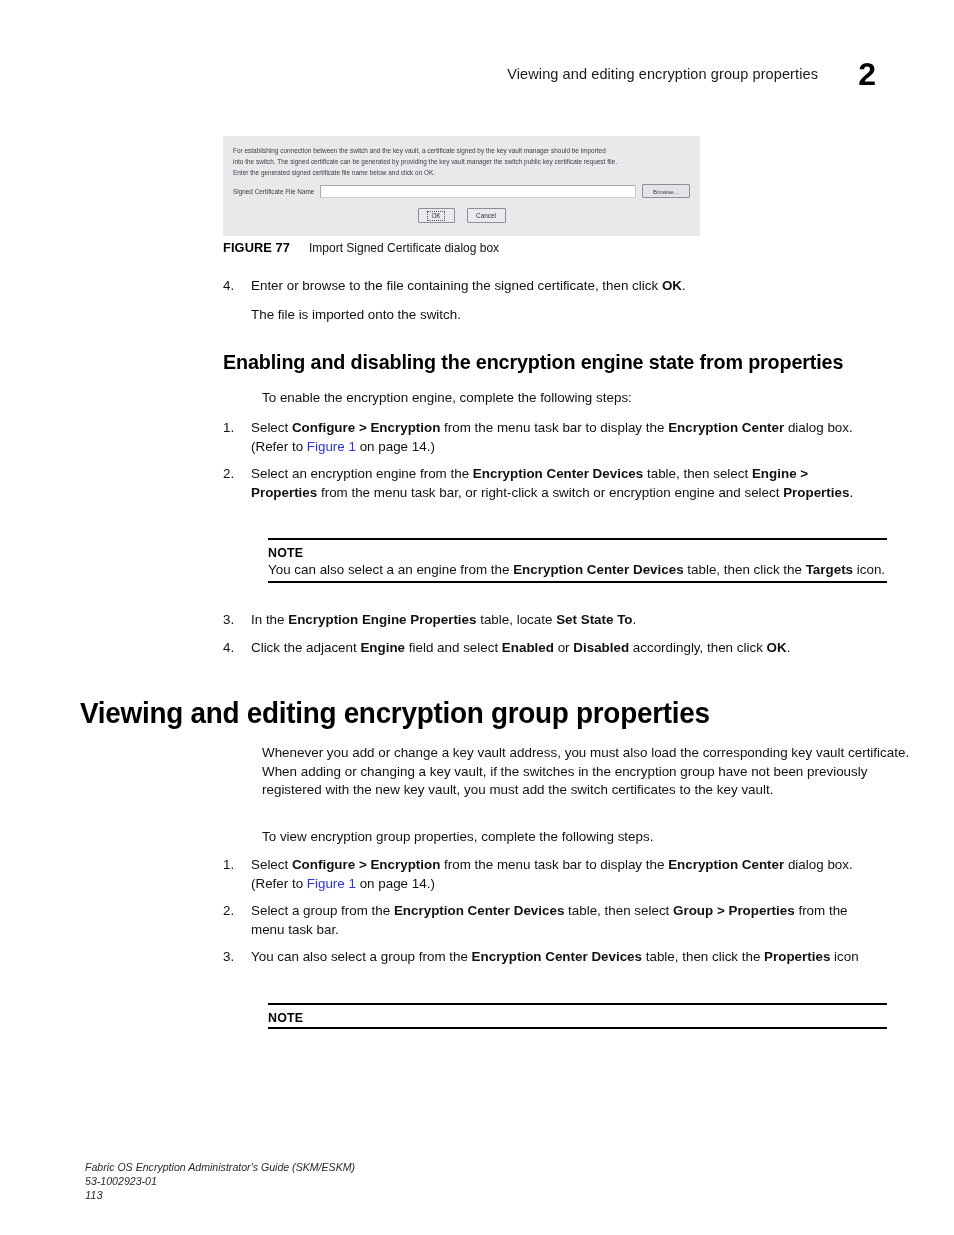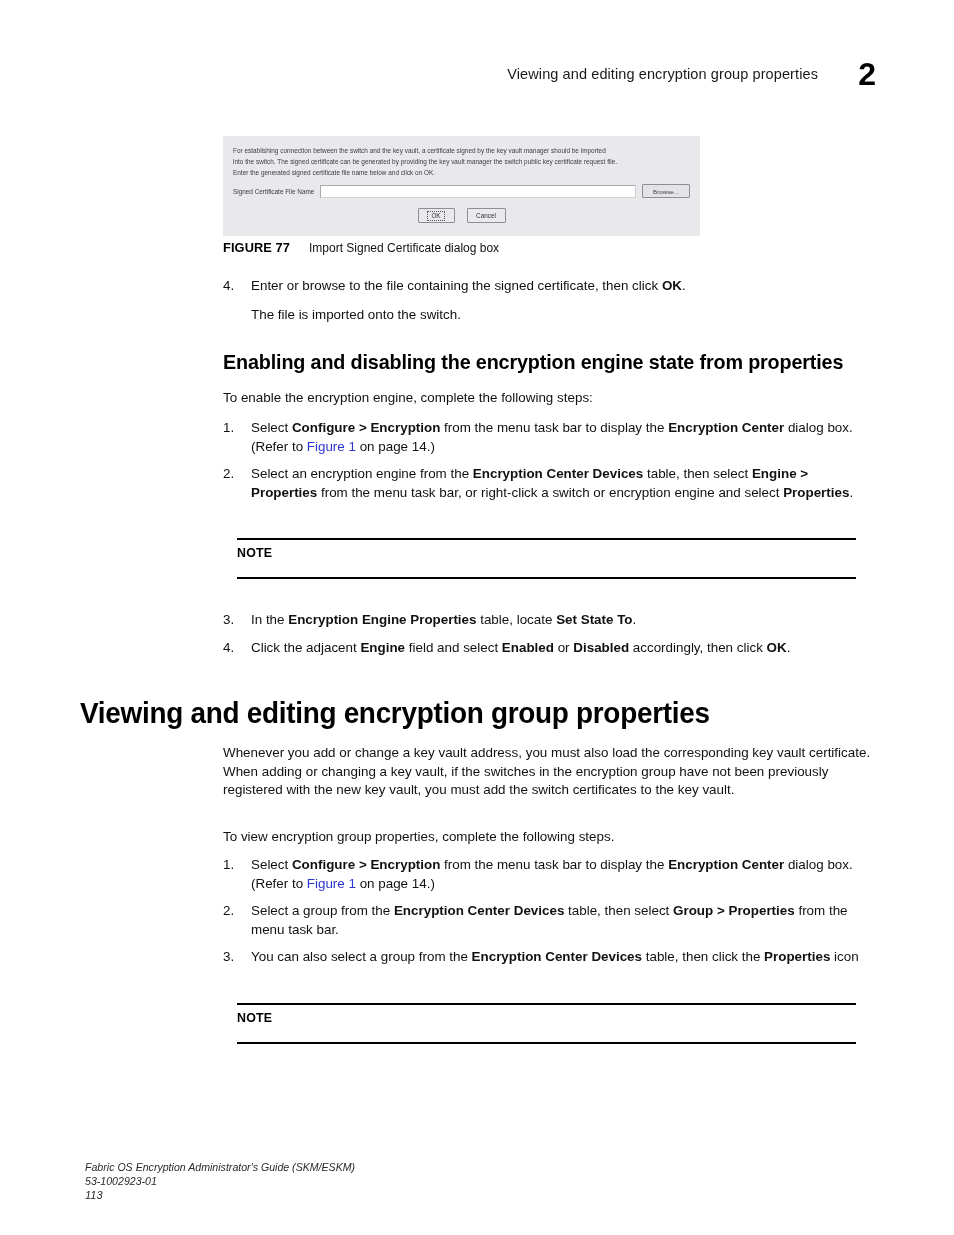--- a/index.html
+++ b/index.html
@@ -156,20 +156,21 @@
     color: #111;
   }
 
   
   .body-text {
     position: absolute;
     font-size: 13.4px;
     line-height: 18.6px;
     color: #111111;
     letter-spacing: 0.01px;
+    margin-left: 39px;
   }
   b, strong { font-weight: bold; }
   .xref { color: #2b35d0; }
 
   .olist {
     position: absolute;
     left: 223px;
   }
   .olist .li {
     display: flex;
@@ -209,25 +210,25 @@
     letter-spacing: -0.3px;
     color: #000;
     transform: scaleX(0.93);
     transform-origin: left center;
     white-space: nowrap;
   }
 
   
   .note {
     position: absolute;
-    left: 237px;
+    left: 268px;
     width: 619px;
     border-top: 2.2px solid #000;
     border-bottom: 2.2px solid #000;
-    padding: 5px 0 16px 0;
+    padding: 5px 0 1px 0;
   }
   .note-label {
     font-weight: bold;
     font-size: 12.4px;
     letter-spacing: 0.2px;
     line-height: 16px;
     color: #000;
   }
   .note-text {
     font-size: 13.4px;
@@ -311,20 +312,21 @@
       <span class="txt"><span>Select </span><b>Configure &gt; Encryption</b><span> from the menu task bar to display the </span><b>Encryption Center</b><span> dialog box. (Refer to </span><a class="xref" href="#" style="text-decoration:none;">Figure 1</a><span> on page 14.)</span></span>
     </div>
     <div class="li" style="margin-top:8px;">
       <span class="num">2.</span>
       <span class="txt"><span>Select an encryption engine from the </span><b>Encryption Center Devices</b><span> table, then select </span><b>Engine &gt; Properties</b><span> from the menu task bar, or right-click a switch or encryption engine and select </span><b>Properties</b><span>.</span></span>
     </div>
   </div>
 
   <div class="note" style="top:538px;">
     <div class="note-label">NOTE</div>
+    <div class="note-text"><span>You can also select a an engine from the </span><b>Encryption Center Devices</b><span> table, then click the </span><b>Targets</b><span> icon.</span></div>
   </div>
 
   <div class="olist" style="top:611px; width:652px;">
     <div class="li">
       <span class="num">3.</span>
       <span class="txt"><span>In the </span><b>Encryption Engine Properties</b><span> table, locate </span><b>Set State To</b><span>.</span></span>
     </div>
     <div class="li" style="margin-top:7px;">
       <span class="num">4.</span>
       <span class="txt"><span>Click the adjacent </span><b>Engine</b><span> field and select </span><b>Enabled</b><span> or </span><b>Disabled</b><span> accordingly, then click </span><b>OK</b><span>.</span></span>

